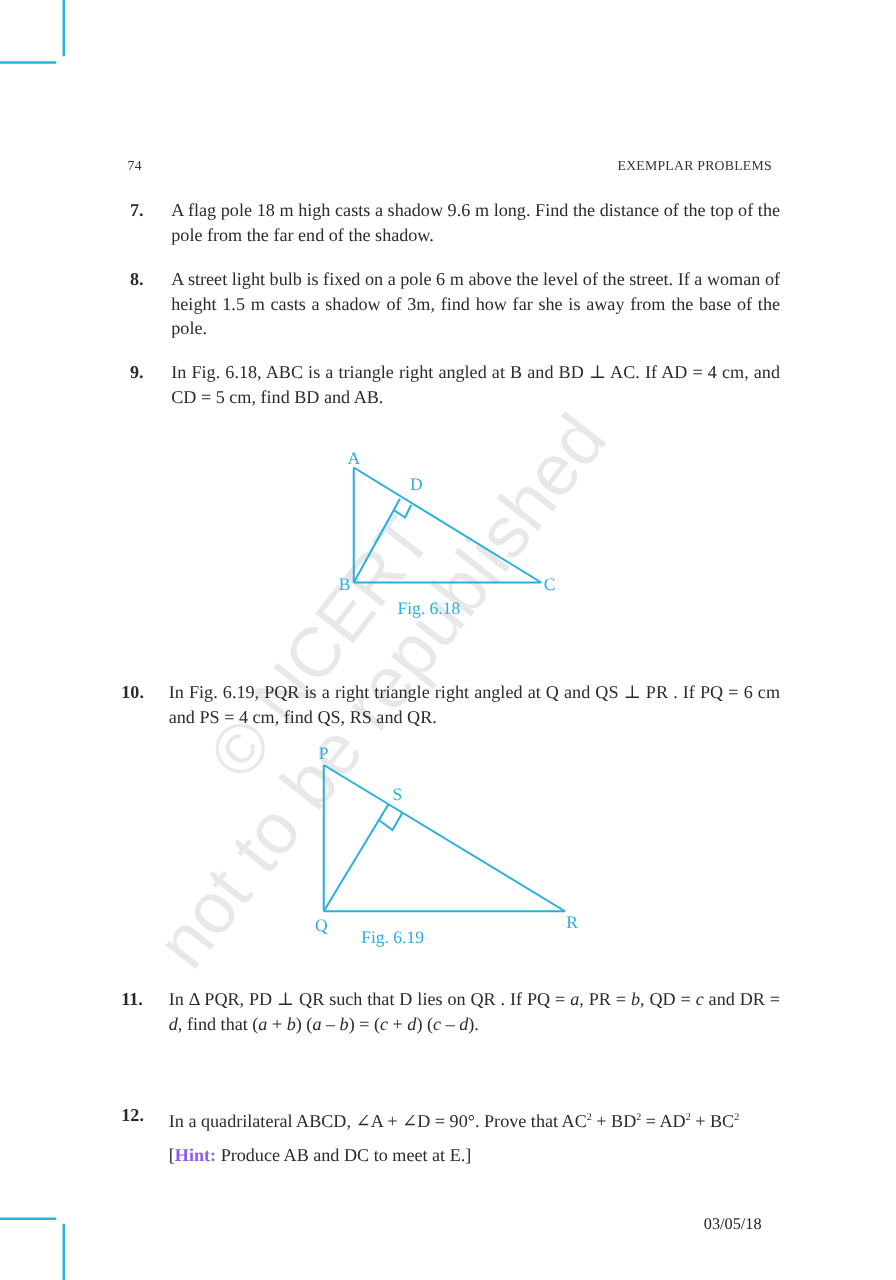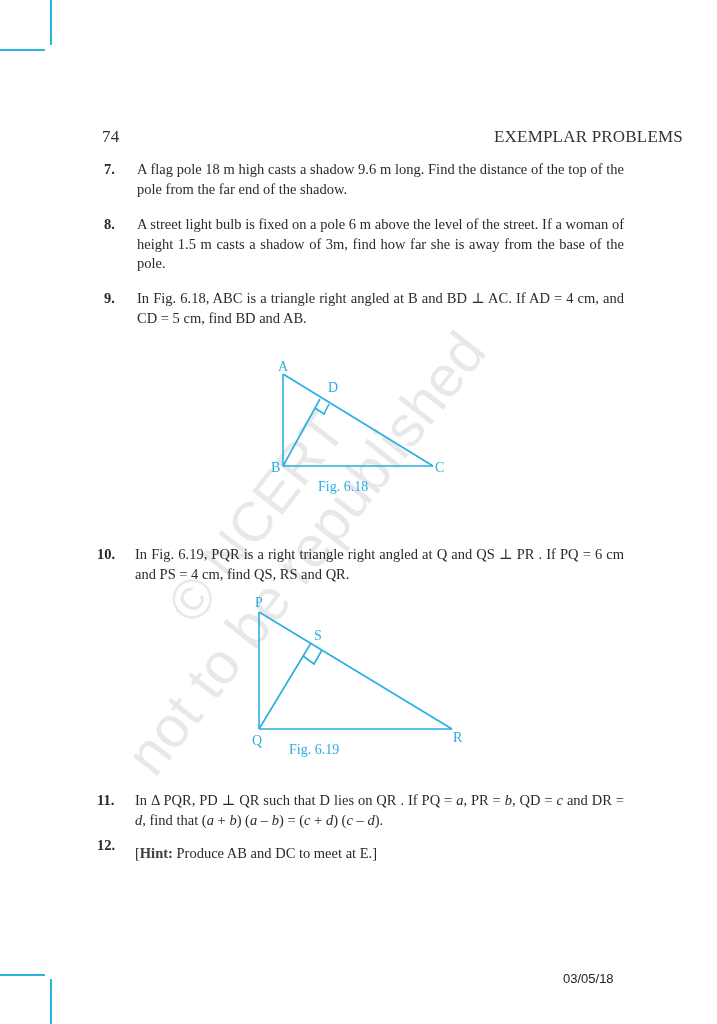--- a/index.html
+++ b/index.html
@@ -1,27 +1,27 @@
 <!DOCTYPE html>
 <html><head>
 <meta charset="utf-8">
 <style>
   html, body { margin:0; padding:0; background:#fff; }
   body { width:717px; height:1024px; position:relative; overflow:hidden;
          font-family:"Liberation Serif", "DejaVu Serif", serif; color:#2a2a2a; }
   .crop { position:absolute; background:#29b4e0; }
-  .hdr { position:absolute; top:127px; font-size:17px; letter-spacing:0.2px; color:#333; }
+  .hdr { position:absolute; top:127px; font-size:11px; letter-spacing:0.2px; color:#333; }
   .q { position:absolute; left:104px; width:520px; font-size:14.5px; line-height:19.5px; }
   .q .num { position:absolute; left:0; top:0; font-weight:bold; }
   .q .txt { margin-left:33px; text-align:justify; }
   .fig { position:absolute; left:0; top:0; }
   .lbl { font-family:"Liberation Serif", serif; font-size:14px; fill:#29aee0; }
   .cap { font-family:"Liberation Serif", serif; font-size:14px; fill:#29aee0; }
-  .hint { color:#404040; font-weight:bold; }
-  .date { position:absolute; left:563px; top:971px; font-family:Liberation Sans, sans-serif; font-size:13px; color:#222; }
+  .hint { color:#8b5cf6; font-weight:bold; }
+  .date { position:absolute; left:563px; top:971px; font-family:Liberation Serif, serif; font-size:13px; color:#222; }
   .wm { position:absolute; font-family:"Liberation Sans", "DejaVu Sans", sans-serif; color:rgba(0,0,0,0.09);
         transform-origin:left bottom; white-space:nowrap; }
   sup { font-size:8px; }
   i { font-style:italic; }
 </style>
 </head>
 <body>
 
 <div class="crop" style="left:50px;top:0;width:1.5px;height:45px;"></div>
 <div class="crop" style="left:0;top:49px;width:45px;height:1.5px;"></div>
@@ -84,20 +84,23 @@
   <text class="cap" x="289" y="754">Fig. 6.19</text>
 </svg>
 
 <div class="q" style="top:791px;left:97px;width:527px;">
   <span class="num">11.</span>
   <div class="txt" style="margin-left:38px;">
     <span>In Δ PQR, PD ⊥ QR such that D lies on QR . If PQ = </span><i>a</i><span>, PR = </span><i>b</i><span>, QD = </span><i>c</i><span> and DR = </span><i>d</i><span>, find that (</span><i>a</i><span> + </span><i>b</i><span>) (</span><i>a</i><span> – </span><i>b</i><span>) = (</span><i>c</i><span> + </span><i>d</i><span>) (</span><i>c</i><span> – </span><i>d</i><span>).</span>
   </div>
 </div>
 
-<div class="q" style="top:836px;left:97px;width:530px;">
+<div class="q" style="top:884px;left:97px;width:530px;">
   <span class="num">12.</span>
+  <div class="txt" style="margin-left:38px;text-align:left;white-space:nowrap;">
+    <span>In a quadrilateral ABCD, ∠A + ∠D = 90°. Prove that AC</span><sup>2</sup><span> + BD</span><sup>2</sup><span> = AD</span><sup>2</sup><span> + BC</span><sup>2</sup>
+  </div>
   <div class="txt" style="margin-left:38px;margin-top:8px;">
     <span>[</span><span class="hint">Hint:</span><span> Produce AB and DC to meet at E.]</span>
   </div>
 </div>
 
 <div class="date">03/05/18</div>
 
 </body></html>

